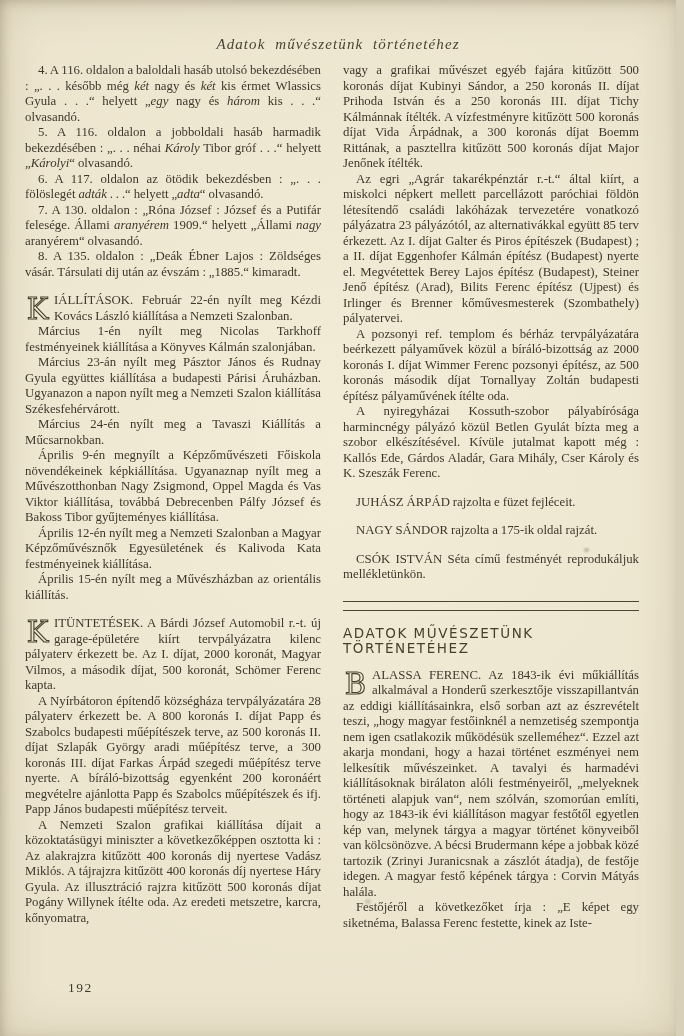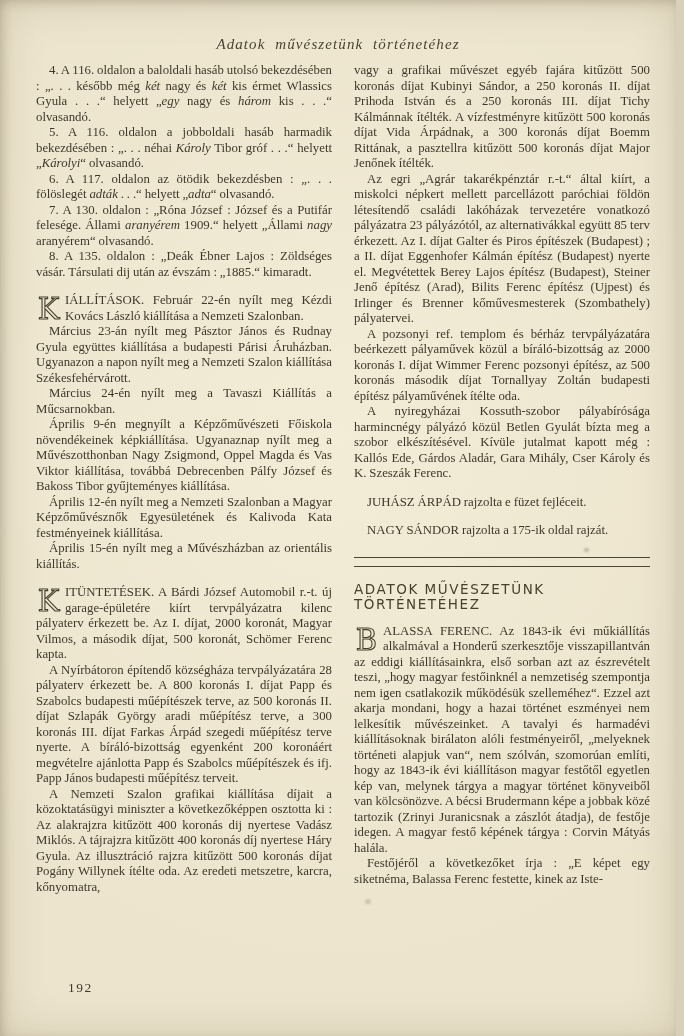--- a/index.html
+++ b/index.html
@@ -35,21 +35,21 @@
     top:36px;left:0;right:0;
     text-align:center;
     font-style:italic;
     font-size:15px;
     letter-spacing:1.1px;
     word-spacing:5px;
     color:#4a4332;
   }
   .columns{
     position:absolute;
-    top:63px;left:36px;
+    top:63px;left:25px;
     width:614px;
     display:flex;
     gap:22px;
   }
   .col{
     width:300px;
     font-size:12.8px;
     line-height:15.5px;
     text-align:justify;
     word-spacing:-0.3px;
@@ -112,36 +112,38 @@
   <div class="running-header">Adatok művészetünk történetéhez</div>
 
   <div class="columns">
     <div class="col" id="left-col">
         <p class="para indent">4. A 116. oldalon a baloldali hasáb utolsó bekezdésében : „. . . később még <i>két</i> nagy és <i>két</i> kis érmet Wlassics Gyula . . .“ helyett „<i>egy</i> nagy és <i>három</i> kis . . .“ olvasandó.</p>
         <p class="para indent">5. A 116. oldalon a jobboldali hasáb harmadik bekezdésében : „. . . néhai <i>Károly</i> Tibor gróf . . .“ helyett „<i>Károlyi</i>“ olvasandó.</p>
         <p class="para indent">6. A 117. oldalon az ötödik bekezdésben : „. . . fölöslegét <i>adták</i> . . .“ helyett „<i>adta</i>“ olvasandó.</p>
         <p class="para indent">7. A 130. oldalon : „Róna József : József és a Putifár felesége. Állami <i>aranyérem</i> 1909.“ helyett „Állami <i>nagy</i> aranyérem“ olvasandó.</p>
         <p class="para indent">8. A 135. oldalon : „Deák Ébner Lajos : Zöldséges vásár. Társulati dij után az évszám : „1885.“ kimaradt.</p>
         <p class="para space-before"><span class="dropcap">K</span>IÁLLÍTÁSOK. Február 22-én nyílt meg Kézdi Kovács László kiállítása a Nemzeti Szalonban.</p>
+        <p class="para indent">Március 1-én nyílt meg Nicolas Tarkhoff festményeinek kiállítása a Könyves Kálmán szalonjában.</p>
         <p class="para indent">Március 23-án nyílt meg Pásztor János és Rudnay Gyula együttes kiállítása a budapesti Párisi Áruházban. Ugyanazon a napon nyílt meg a Nemzeti Szalon kiállítása Székesfehérvárott.</p>
         <p class="para indent">Március 24-én nyílt meg a Tavaszi Kiállítás a Műcsarnokban.</p>
         <p class="para indent">Április 9-én megnyílt a Képzőművészeti Főiskola növendékeinek képkiállítása. Ugyanaznap nyílt meg a Művészotthonban Nagy Zsigmond, Oppel Magda és Vas Viktor kiállítása, továbbá Debrecenben Pálfy József és Bakoss Tibor gyűjteményes kiállítása.</p>
         <p class="para indent">Április 12-én nyílt meg a Nemzeti Szalonban a Magyar Képzőművésznők Egyesületének és Kalivoda Kata festményeinek kiállítása.</p>
         <p class="para indent">Április 15-én nyílt meg a Művészházban az orientális kiállítás.</p>
         <p class="para space-before"><span class="dropcap">K</span>ITÜNTETÉSEK. A Bárdi József Automobil r.-t. új garage-épületére kiírt tervpályázatra kilenc pályaterv érkezett be. Az I. díjat, 2000 koronát, Magyar Vilmos, a második díjat, 500 koronát, Schömer Ferenc kapta.</p>
         <p class="para indent">A Nyírbátoron építendő községháza tervpályázatára 28 pályaterv érkezett be. A 800 koronás I. díjat Papp és Szabolcs budapesti műépítészek terve, az 500 koronás II. díjat Szlapák György aradi műépítész terve, a 300 koronás III. díjat Farkas Árpád szegedi műépítész terve nyerte. A bíráló-bizottság egyenként 200 koronáért megvételre ajánlotta Papp és Szabolcs műépítészek és ifj. Papp János budapesti műépítész terveit.</p>
         <p class="para indent">A Nemzeti Szalon grafikai kiállítása díjait a közoktatásügyi miniszter a következőképpen osztotta ki : Az alakrajzra kitűzött 400 koronás dij nyertese Vadász Miklós. A tájrajzra kitűzött 400 koronás díj nyertese Háry Gyula. Az illusztráció rajzra kitűzött 500 koronás díjat Pogány Willynek ítélte oda. Az eredeti metszetre, karcra, kőnyomatra,</p>
       </div>
     <div class="col" id="right-col">
         <p class="para">vagy a grafikai művészet egyéb fajára kitűzött 500 koronás díjat Kubinyi Sándor, a 250 koronás II. díjat Prihoda István és a 250 koronás III. díjat Tichy Kálmánnak ítélték. A vízfestményre kitűzött 500 koronás díjat Vida Árpádnak, a 300 koronás díjat Boemm Rittának, a pasztellra kitűzött 500 koronás díjat Major Jenőnek ítélték.</p>
         <p class="para indent">Az egri „Agrár takarékpénztár r.-t.“ által kiírt, a miskolci népkert mellett parcellázott paróchiai földön létesítendő családi lakóházak tervezetére vonatkozó pályázatra 23 pályázótól, az alternativákkal együtt 85 terv érkezett. Az I. díjat Galter és Piros építészek (Budapest) ; a II. díjat Eggenhofer Kálmán építész (Budapest) nyerte el. Megvétettek Berey Lajos építész (Budapest), Steiner Jenő építész (Arad), Bilits Ferenc építész (Ujpest) és Irlinger és Brenner kőművesmesterek (Szombathely) pályatervei.</p>
         <p class="para indent">A pozsonyi ref. templom és bérház tervpályázatára beérkezett pályaművek közül a bíráló-bizottság az 2000 koronás I. díjat Wimmer Ferenc pozsonyi építész, az 500 koronás második díjat Tornallyay Zoltán budapesti építész pályaművének ítélte oda.</p>
         <p class="para indent">A nyiregyházai Kossuth-szobor pályabírósága harmincnégy pályázó közül Betlen Gyulát bízta meg a szobor elkészítésével. Kívüle jutalmat kapott még : Kallós Ede, Gárdos Aladár, Gara Mihály, Cser Károly és K. Szeszák Ferenc.</p>
         <p class="para indent space-before">JUHÁSZ ÁRPÁD rajzolta e füzet fejléceit.</p>
         <p class="para indent space-before">NAGY SÁNDOR rajzolta a 175-ik oldal rajzát.</p>
+        <p class="para indent space-before">CSÓK ISTVÁN Séta című festményét reprodukáljuk mellékletünkön.</p>
         <div class="double-rule"></div>
         <h2 class="article-heading">ADATOK MŰVÉSZETÜNK TÖRTÉNETÉHEZ</h2>
         <p class="para"><span class="dropcap">B</span>ALASSA FERENC. Az 1843-ik évi műkiállítás alkalmával a Honderű szerkesztője visszapillantván az eddigi kiállításainkra, első sorban azt az észrevételt teszi, „hogy magyar festőinknél a nemzetiség szempontja nem igen csatlakozik működésük szelleméhez“. Ezzel azt akarja mondani, hogy a hazai történet eszményei nem lelkesítik művészeinket. A tavalyi és harmadévi kiállításoknak birálaton alóli festményeiről, „melyeknek történeti alapjuk van“, nem szólván, szomorúan említi, hogy az 1843-ik évi kiállításon magyar festőtől egyetlen kép van, melynek tárgya a magyar történet könyveiből van kölcsönözve. A bécsi Brudermann képe a jobbak közé tartozik (Zrinyi Juranicsnak a zászlót átadja), de festője idegen. A magyar festő képének tárgya : Corvin Mátyás halála.</p>
         <p class="para indent">Festőjéről a következőket írja : „E képet egy siketnéma, Balassa Ferenc festette, kinek az Iste-</p>
       </div>
   </div>
 
   <div class="page-number">192</div>
 
   <div class="speck s1"></div>

